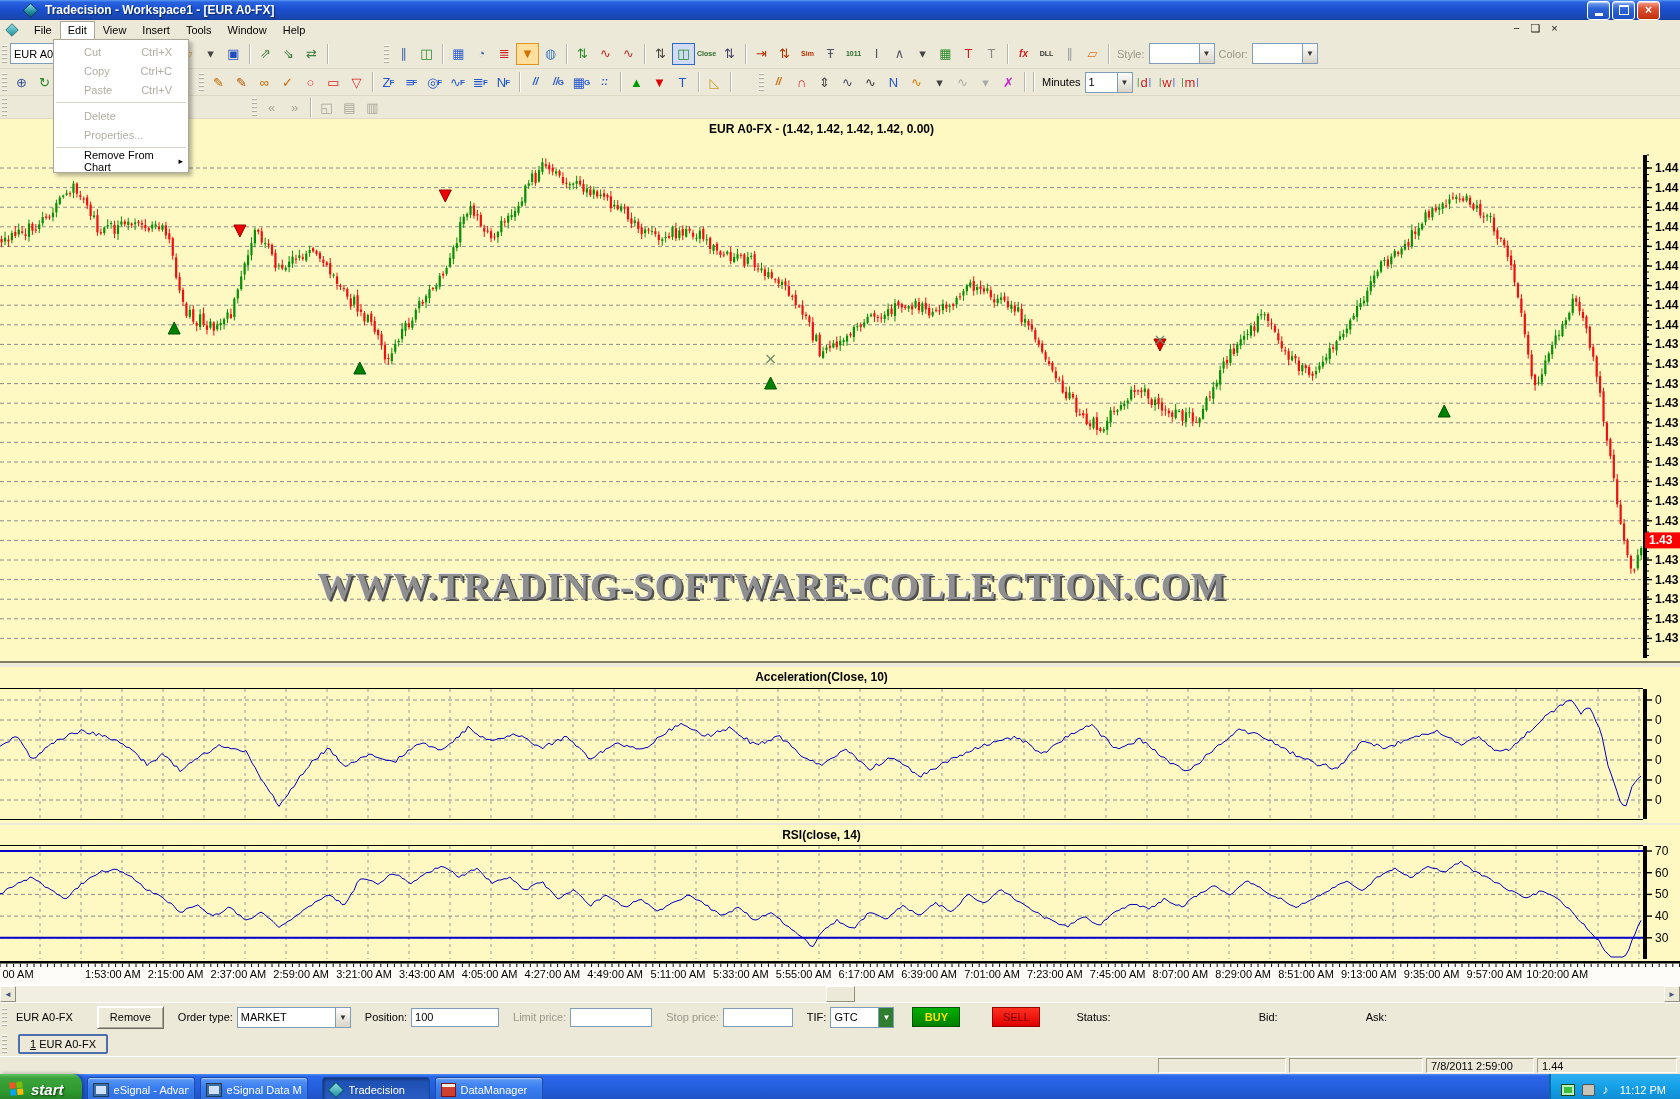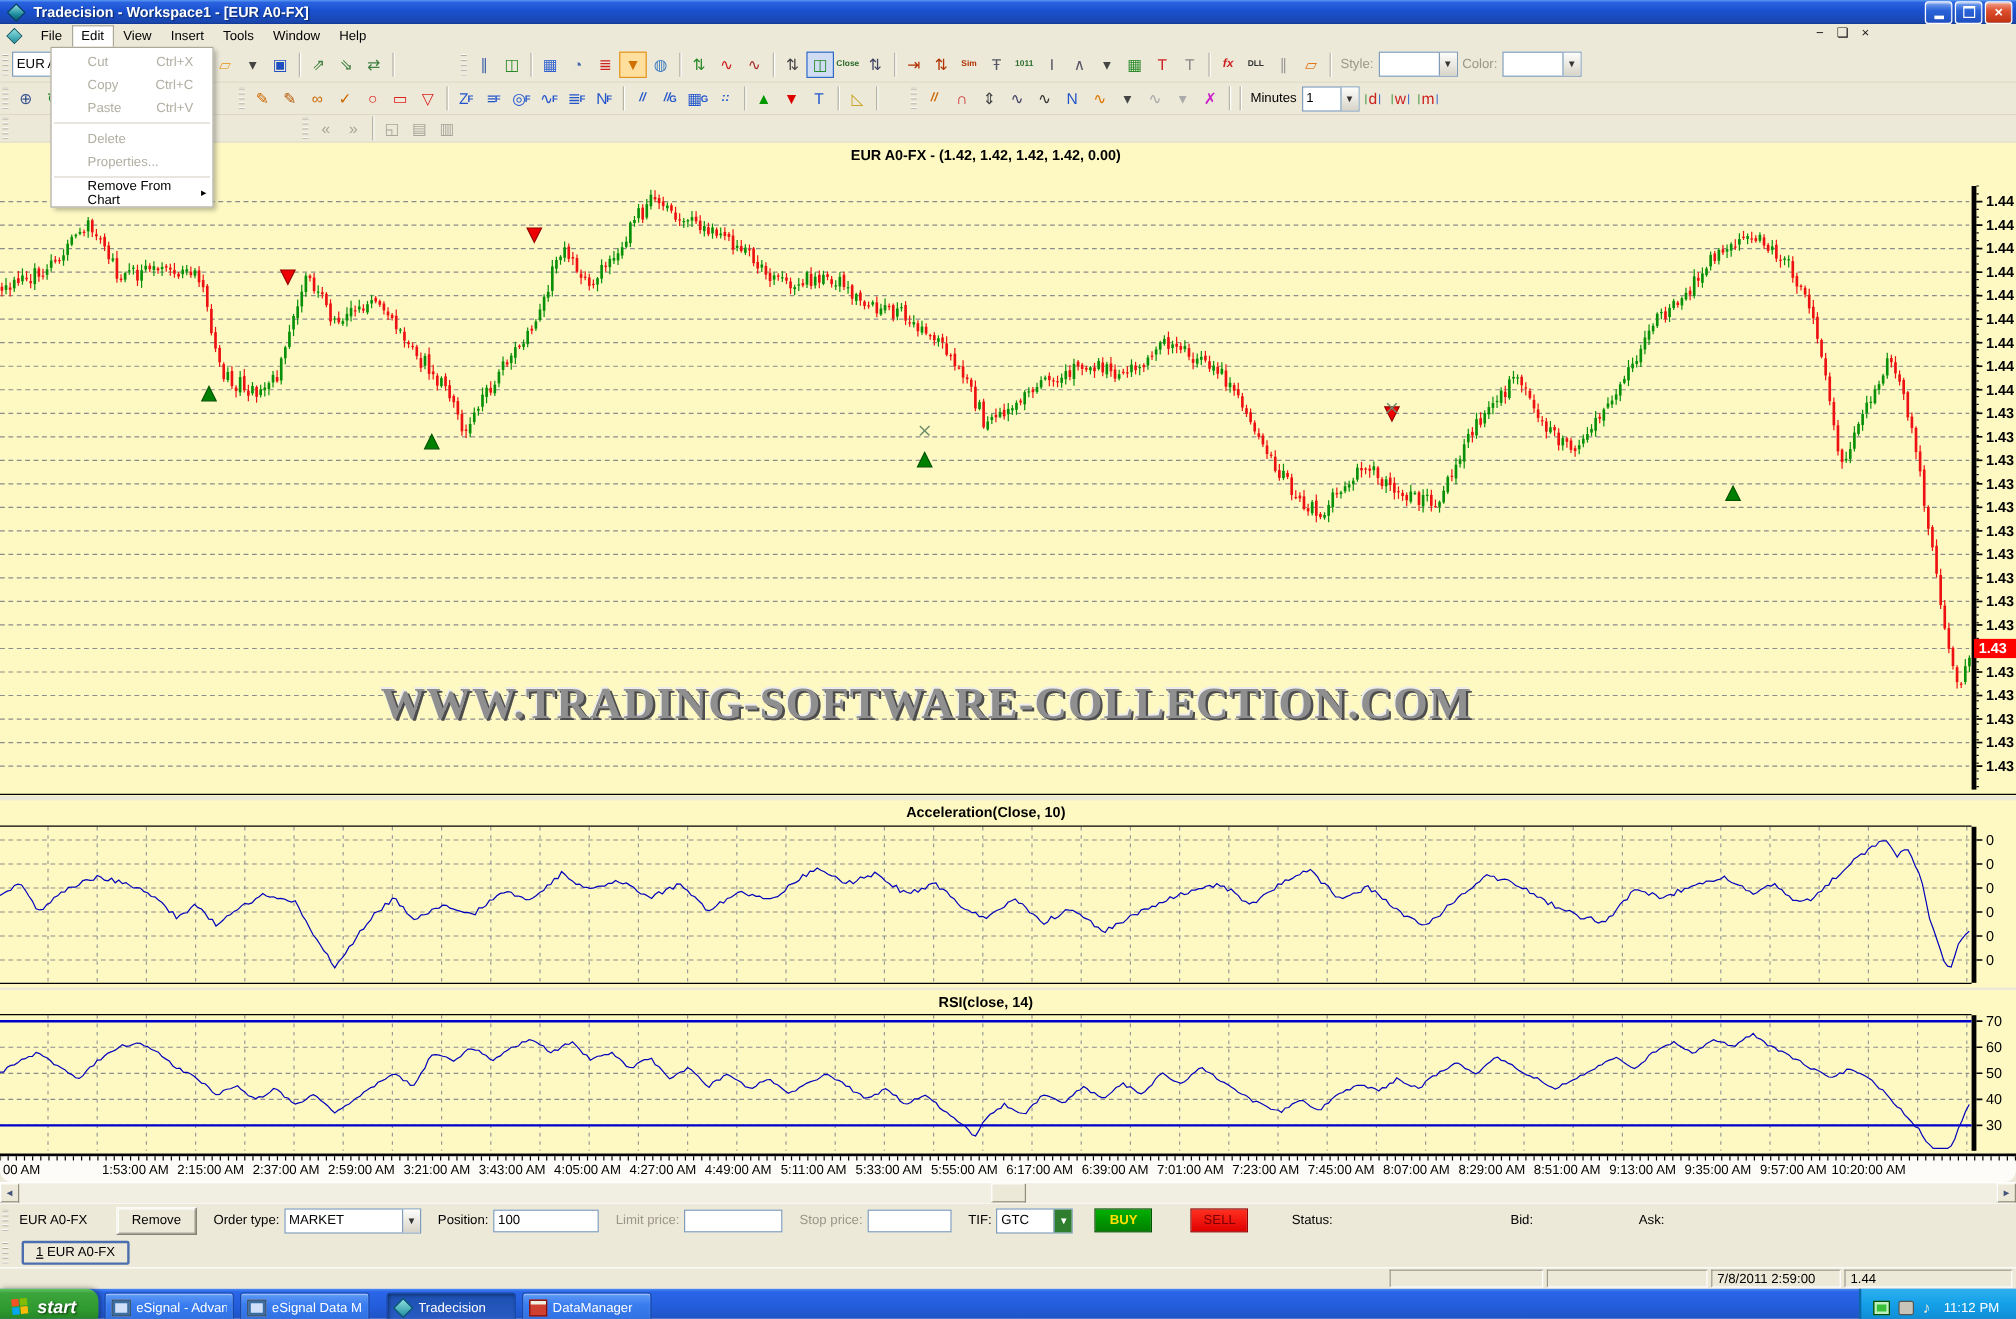--- a/index.html
+++ b/index.html
@@ -1,18 +1,18 @@
 <!DOCTYPE html>
 <html><head>
 <meta charset="utf-8">
 <style>
 html,body{margin:0;padding:0;}
 body{width:1680px;height:1099px;overflow:hidden;background:#ece9d8;font-family:"Liberation Sans","DejaVu Sans",sans-serif;font-size:11px;color:#000;position:relative;}
 
-.titlebar{height:20px;background:linear-gradient(180deg,#5a9af2 0%,#2a63e0 10%,#1a50d0 45%,#1a46ae 92%,#123a92 100%);display:flex;align-items:center;padding:0 3px;color:#fff;}
+.titlebar{height:20px;background:linear-gradient(180deg,#5a9af2 0%,#2a63e0 10%,#1a50d0 45%,#1a46ae 92%,#123a92 100%);display:flex;align-items:center;padding:0 20px;color:#fff;}
 .appicon{width:11px;height:11px;background:linear-gradient(135deg,#8fe0e0,#1f8f9f 60%,#0a5a6a);transform:rotate(45deg) scale(.85);border:1px solid #083f4f;margin:0 8px 0 4px;flex:none;}
 .ttext{font-weight:bold;font-size:12px;flex:1;text-shadow:1px 1px 1px #0a2a6a;white-space:nowrap;}
 .winbtns{display:flex;gap:2px;}
 .wbtn{width:21px;height:17px;border-radius:3px;border:1px solid #fff;display:flex;align-items:center;justify-content:center;background:linear-gradient(180deg,#7ba4ef,#2a63d8 40%,#1e4fc0);box-shadow:inset 0 1px 1px rgba(255,255,255,.6);}
 .wbtn.close{background:linear-gradient(180deg,#f0a088,#dd5030 40%,#c03010);color:#fff;font-weight:bold;font-size:12px;line-height:1;}
 .mingl{width:8px;height:3px;background:#fff;margin-top:8px;}
 .restgl{width:8px;height:7px;border:1px solid #fff;border-top:2px solid #fff;}
 
 .menubar{height:19px;background:#ece9d8;display:flex;align-items:center;position:relative;}
 .childicon{width:10px;height:10px;background:linear-gradient(135deg,#8fe0e0,#1f8f9f);transform:rotate(45deg) scale(.8);border:1px solid #0a5a6a;margin:0 8px 0 6px;}
@@ -40,21 +40,21 @@
 .xpcombo .arr{width:15px;height:100%;background:linear-gradient(180deg,#fdfdfb,#d8d4c8);border-left:1px solid #7f9db9;display:flex;align-items:center;justify-content:center;font-size:8px;color:#333;box-sizing:border-box;}
 .tblabel{margin:16px 4px;white-space:nowrap;}
 .tblabel.gray{color:#9a968a;}
 .xpinput{height:17px;border:1px solid #7f9db9;padding:0 3px;font:11px "Liberation Sans",sans-serif;box-sizing:content-box;}
 
 .chartwrap{position:relative;background:#ece9d8;}
 .panel{position:relative;background:#fef9c3;width:1680px;overflow:hidden;}
 .ptitle{position:absolute;top:3px;left:0;width:1643px;text-align:center;font-weight:bold;font-size:12px;z-index:3;}
 .watermark{position:absolute;top:446px;left:772px;transform:translateX(-50%);font-family:"Liberation Serif","DejaVu Serif",serif;font-weight:bold;font-size:37px;letter-spacing:1px;color:#8f8f8f;text-shadow:2px 2px 0 #4d4d4d,-1px -1px 0 #ececec,1px 1px 0 #c2c2c2;z-index:2;white-space:nowrap;}
 svg{display:block;font-family:"Liberation Sans","DejaVu Sans",sans-serif;}
-.timeaxis{background:#fdfcf8;border-radius:10px;}
+.timeaxis{background:#fdfcf8;}
 .hscroll{height:16px;background:#f1efe2;display:flex;position:relative;border-top:1px solid #fff;}
 .sbtn{width:16px;height:16px;background:#ece9d8;border:1px solid #fff;border-right-color:#918f7a;border-bottom-color:#918f7a;display:flex;align-items:center;justify-content:center;font-size:8px;color:#44547c;box-sizing:border-box;}
 .sbtn.right{position:absolute;right:0;top:0;}
 .sthumb{position:absolute;left:826px;top:0;width:29px;height:16px;background:#ece9d8;border:1px solid #fff;border-right-color:#918f7a;border-bottom-color:#918f7a;box-sizing:border-box;}
 
 .orderbar{height:28px;background:#ece9d8;display:flex;align-items:center;border-top:1px solid #fff;white-space:nowrap;}
 .obtn{height:21px;padding:0 12px;background:#ece9d8;border:1px solid #fff;border-right-color:#6d6c5f;border-bottom-color:#6d6c5f;box-shadow:1px 1px 0 #fff inset, -1px -1px 0 #aca899 inset;display:flex;align-items:center;}
 .buybtn{width:46px;height:18px;background:linear-gradient(180deg,#00b000,#008000);color:#ffe000;font-weight:bold;text-align:center;line-height:18px;border:1px solid #005500;}
 .sellbtn{width:46px;height:18px;background:linear-gradient(180deg,#ff3020,#e00000);color:#7a0000;font-weight:normal;text-align:center;line-height:18px;border:1px solid #900;}
 .oblabel{margin-left:14px;}
@@ -76,21 +76,21 @@
 .tlabel{white-space:nowrap;overflow:hidden;font-size:11px;}
 .ticon-mon{width:14px;height:12px;background:#cfe0f8;border:1px solid #223b55;box-shadow:inset 0 0 0 2px #3a6ea5;flex:none;}
 .ticon-diamond{width:10px;height:10px;background:linear-gradient(135deg,#8fe0e0,#1f8f9f);transform:rotate(45deg);border:1px solid #0a5a6a;flex:none;margin:0 2px;}
 .ticon-dm{width:13px;height:12px;background:#d04030;border:1px solid #801010;box-shadow:inset 0 3px 0 #f0f0e0;flex:none;}
 .tray{position:absolute;right:0;top:0;height:31px;background:linear-gradient(180deg,#2fb0f0,#14a0e8 40%,#0f86cc);border-left:2px solid #0a6aa8;display:flex;align-items:center;padding:0 14px 0 10px;gap:7px;color:#fff;}
 .tric-net{width:12px;height:10px;background:#39c03a;border:1px solid #0c4d0c;box-shadow:inset 0 0 0 2px #bff0bf;}
 .tric-cam{width:11px;height:10px;background:#c8c4b8;border:1px solid #555;border-radius:2px;}
 .tric-vol{font-size:13px;color:#ece9d8;line-height:1;}
 .clock{font-size:11px;margin-left:4px;}
 
-.editmenu{position:absolute;left:42px;top:39px;width:134px;background:#fff;border:1px solid #aca899;box-shadow:3px 3px 4px rgba(0,0,0,.28);z-index:50;padding:2px 0;}
+.editmenu{position:absolute;left:53px;top:39px;width:134px;background:#fff;border:1px solid #aca899;box-shadow:3px 3px 4px rgba(0,0,0,.28);z-index:50;padding:2px 0;}
 .emrow{height:19px;display:flex;align-items:center;padding:0 16px 0 30px;position:relative;}
 .emrow.dis{color:#b1aea2;}
 .emrow .sc{margin-left:auto;}
 .emrow .subarr{position:absolute;right:5px;font-size:9px;}
 .emsep{height:1px;background:#d8d5c8;margin:3px 2px;}
 </style>
 </head>
 <body>
 
 <div class="titlebar">

